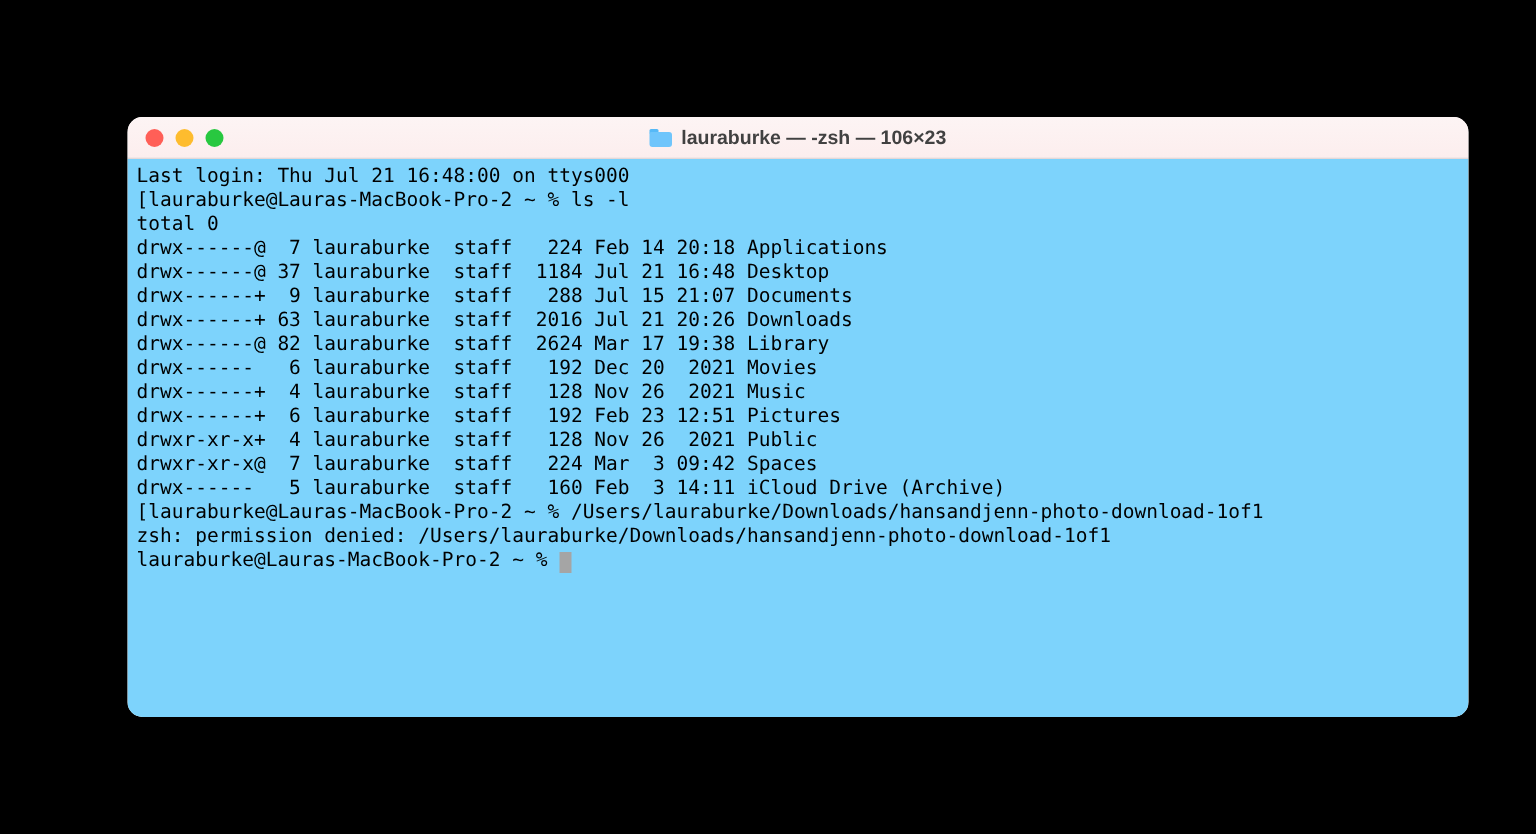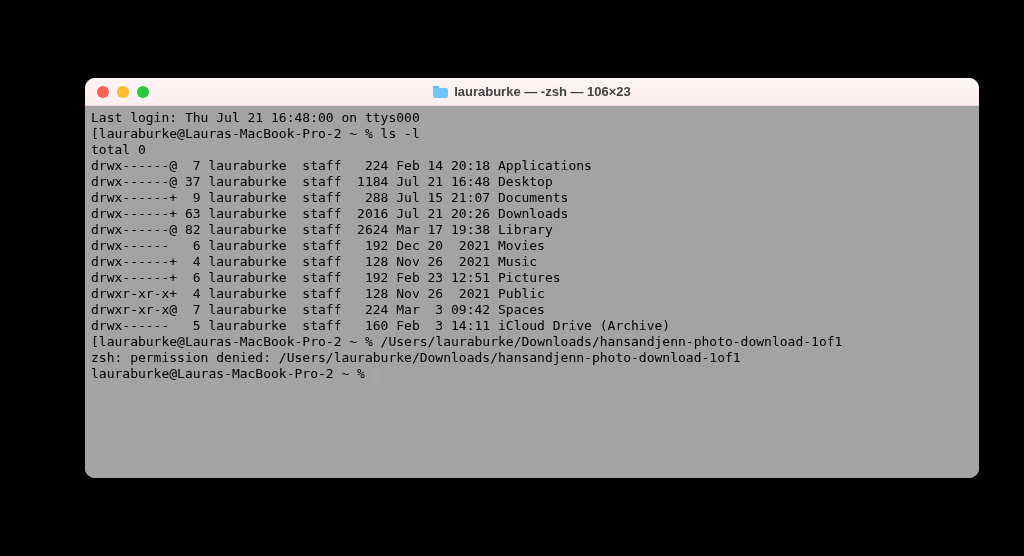--- a/index.html
+++ b/index.html
@@ -71,21 +71,21 @@
     }
     .folder-icon::after {
       content: "";
       position: absolute;
       top: 2px; left: 0;
       width: 15px; height: 10px;
       background: #6fc5fb;
       border-radius: 1px 2px 2px 2px;
     }
     .terminal-body {
-      background: #a3a3a3;
+      background: #7dd3fc;
       color: #000;
       font-size: 13px;
       line-height: 16px;
       padding: 4px 6px 4px 6px;
       white-space: pre;
       font-family: "Menlo", "Monaco", "Consolas", monospace;
       height: 372px;
       overflow: hidden;
     }
     .terminal-body .line {

